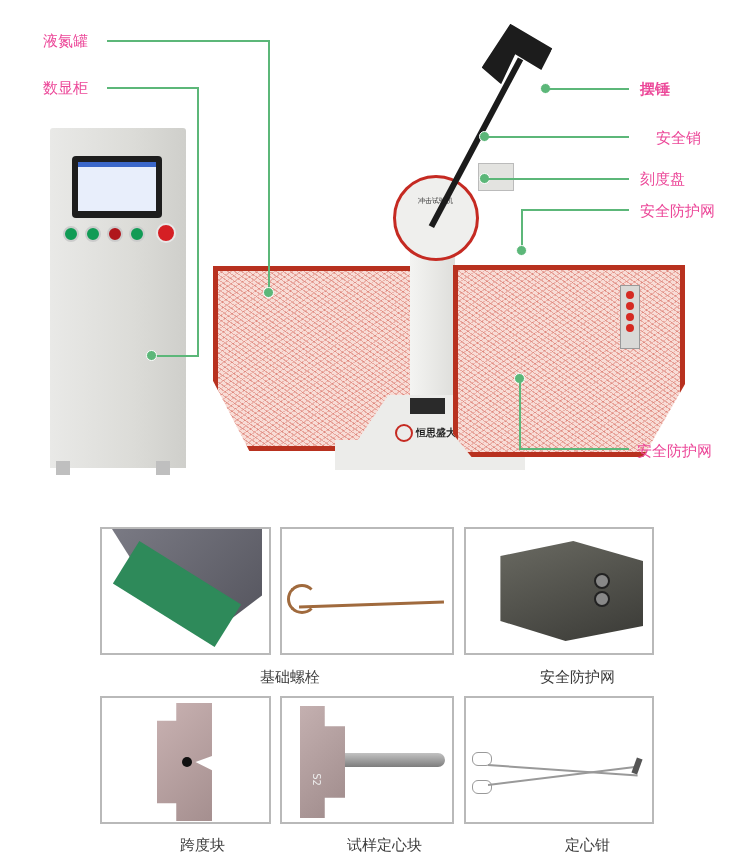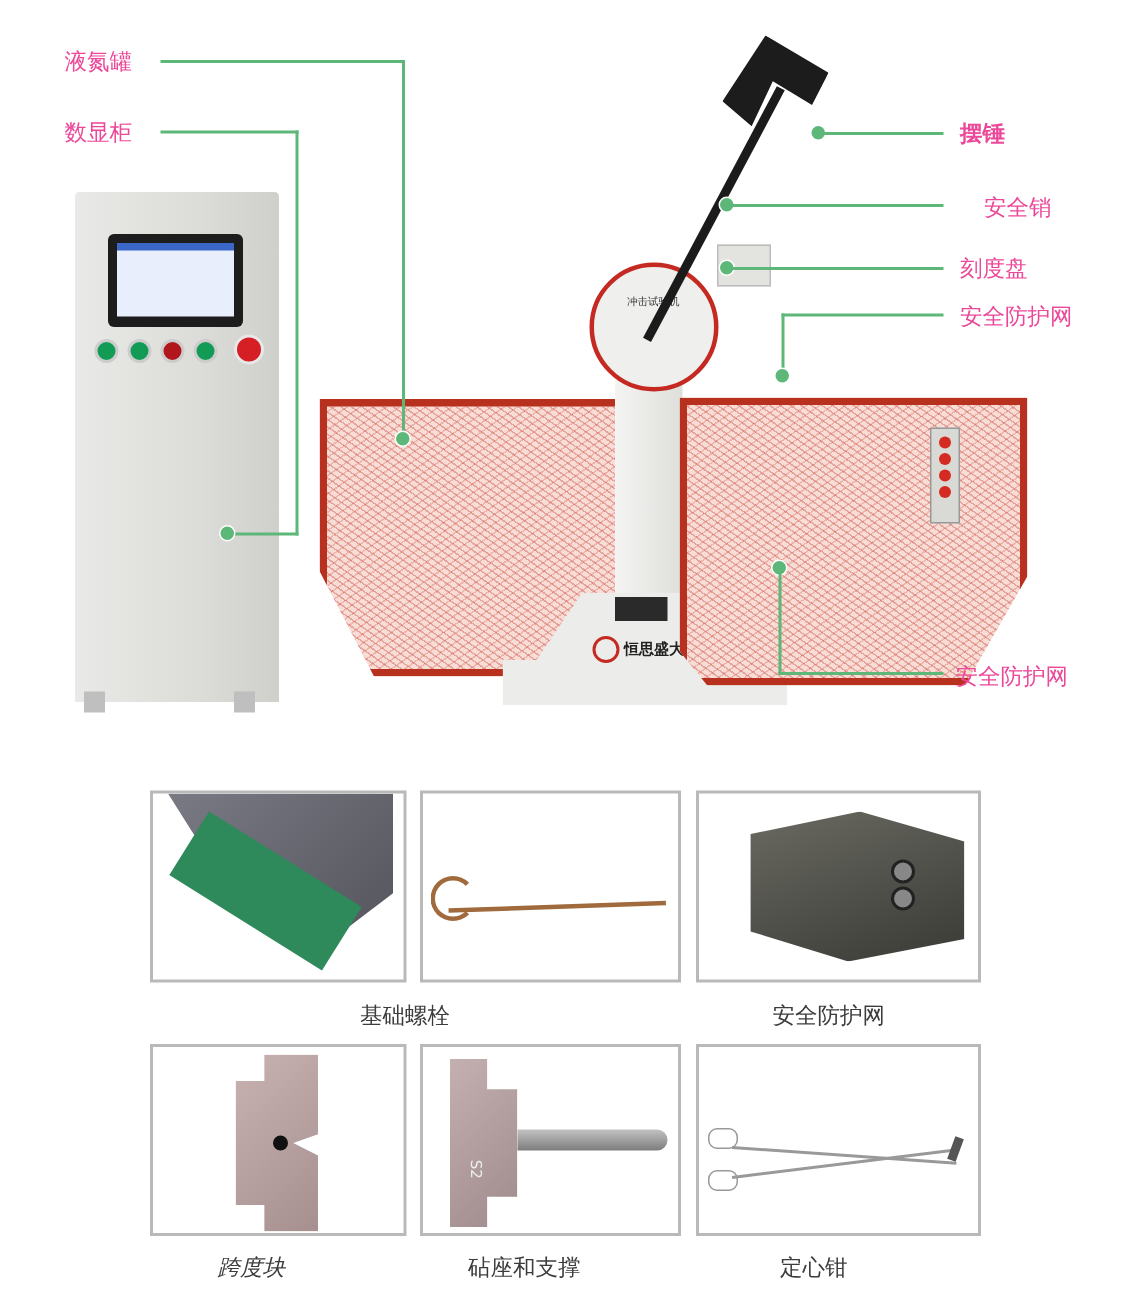--- a/index.html
+++ b/index.html
@@ -1,19 +1,19 @@
 <!DOCTYPE html>
 <html><head>
 <meta charset="utf-8">
 <style>
   html, body { margin:0; padding:0; background:#ffffff; }
   body { width:750px; height:865px; position:relative; overflow:hidden; font-family:"DejaVu Sans","Liberation Sans",sans-serif; color:#4a4a4a; }
   .abs { position:absolute; }
   .label { position:absolute; font-size:15px; color:#ec4899; white-space:nowrap; line-height:18px; }
-  .cap { position:absolute; font-size:15px; color:#3c3c3c; text-align:left; white-space:nowrap; }
+  .cap { position:absolute; font-size:15px; color:#3c3c3c; text-align:right; white-space:nowrap; }
   .line { position:absolute; background:#5cb779; }
   .dot { position:absolute; width:9px; height:9px; border-radius:50%; background:#5cb779; border:1.5px solid #fff; box-sizing:content-box; }
   .thumb { position:absolute; border:2px solid #b9b9b9; background:#fff; box-sizing:border-box; overflow:hidden; }
   .mesh { background-color:#f8dcd6; background-image: repeating-linear-gradient(35deg, rgba(200,60,45,0.35) 0 1px, transparent 1px 4px), repeating-linear-gradient(-35deg, rgba(200,60,45,0.25) 0 1px, transparent 1px 5px); }
 </style>
 </head>
 <body>
 
 <div class="abs" style="left:50px;top:128px;width:136px;height:340px;background:linear-gradient(90deg,#e9e9e7,#dcdcd8 60%,#cfcfcb);border-radius:3px 3px 0 0;">
   <div class="abs" style="left:22px;top:28px;width:90px;height:62px;background:#1d1d1d;border-radius:4px;">
@@ -112,15 +112,15 @@
   <div class="abs" style="left:63px;top:55px;width:100px;height:14px;background:linear-gradient(180deg,#c2c2c2,#7d7d7d);border-radius:0 7px 7px 0;"></div>
   <div class="abs" style="left:28px;top:76px;font-size:10px;color:#eee;transform:rotate(90deg);">S2</div>
 </div>
 <div class="thumb" style="left:464px;top:696px;width:190px;height:128px;">
   <div class="abs" style="left:6px;top:54px;width:18px;height:12px;border:1.5px solid #999;border-radius:6px;"></div>
   <div class="abs" style="left:6px;top:82px;width:18px;height:12px;border:1.5px solid #999;border-radius:6px;"></div>
   <div class="abs" style="left:22px;top:66px;width:150px;height:1.5px;background:#999;transform:rotate(4deg);transform-origin:left;"></div>
   <div class="abs" style="left:22px;top:86px;width:150px;height:1.5px;background:#999;transform:rotate(-7deg);transform-origin:left;"></div>
   <div class="abs" style="left:168px;top:60px;width:6px;height:16px;background:#555;transform:rotate(20deg);"></div>
 </div>
-<div class="cap" style="left:145px;top:836px;width:80px;font-style:italic;">跨度块</div>
-<div class="cap" style="left:312px;top:836px;width:110px;">砧座和支撑</div>
+<div class="cap" style="left:145px;top:836px;width:80px;">跨度块</div>
+<div class="cap" style="left:312px;top:836px;width:110px;">试样定心块</div>
 <div class="cap" style="left:520px;top:836px;width:90px;">定心钳</div>
 
 </body></html>

